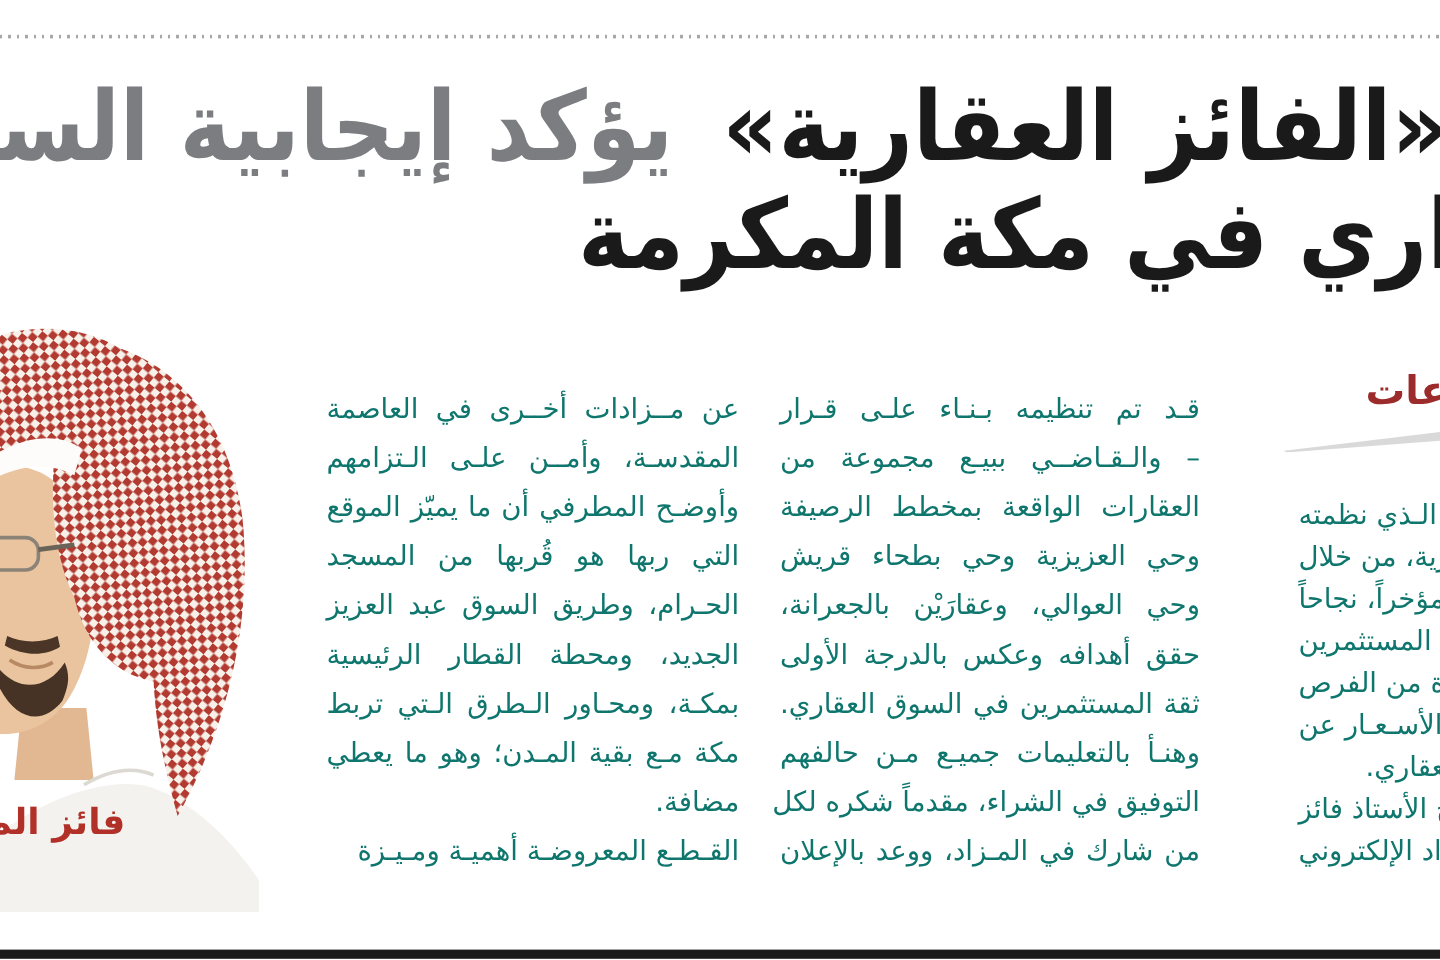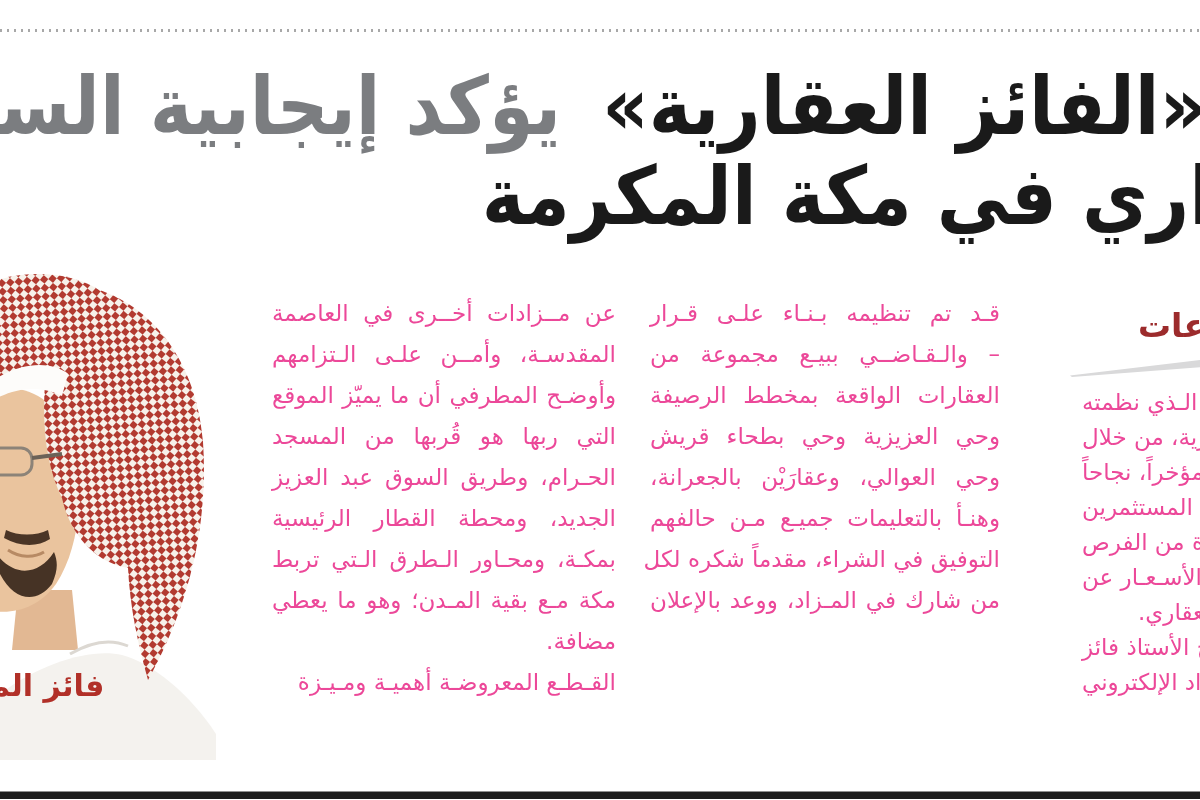--- a/index.html
+++ b/index.html
@@ -33,21 +33,21 @@
   
   .section-label{
     position:absolute;right:-6px;top:308px;direction:rtl;white-space:nowrap;
     font-weight:bold;font-size:33px;line-height:36px;color:#9c2b2c;
   }
   .swoosh{
     position:absolute;left:1070px;top:359px;width:130px;height:18px;background:#d9d9da;
     clip-path:polygon(0% 92%,100% 6%,100% 46%,1.5% 100%);
   }
   
-  .col{position:absolute;color:#ec4899;}
+  .col{position:absolute;color:#0f766e;margin-top:28px;}
   .colC{left:650px;top:293px;width:350px;}
   .colL{left:272px;top:293px;width:344px;}
   .colR{left:1082px;top:385px;width:420px;}
   .colC .ln,.colL .ln{
     height:41px;line-height:41px;font-size:23px;direction:rtl;
     text-align:justify;text-align-last:justify;overflow:visible;white-space:nowrap;
   }
   .colL .ln:last-child{text-align-last:right;}
   .colR .ln{
     height:35px;line-height:35px;font-size:23px;direction:rtl;
@@ -114,20 +114,22 @@
     <div class="ln">أوضح الأستاذ فائز</div>
     <div class="ln">أن المـزاد الإلكتروني</div>
   </div>
 
   <div class="col colC">
     <div class="ln">قـد تم تنظيمه بـنـاء علـى قـرار</div>
     <div class="ln">– والـقـاضــي ببيـع مجموعة من</div>
     <div class="ln">العقارات الواقعة بمخطط الرصيفة</div>
     <div class="ln">وحي العزيزية وحي بطحاء قريش</div>
     <div class="ln">وحي العوالي، وعقارَيْن بالجعرانة،</div>
+    <div class="ln">حقق أهدافه وعكس بالدرجة الأولى</div>
+    <div class="ln">ثقة المستثمرين في السوق العقاري.</div>
     <div class="ln">وهنـأ بالتعليمات جميـع مـن حالفهم</div>
     <div class="ln">التوفيق في الشراء، مقدماً شكره لكل</div>
     <div class="ln">من شارك في المـزاد، ووعد بالإعلان</div>
   </div>
 
   <div class="col colL">
     <div class="ln">عن مــزادات أخــرى في العاصمة</div>
     <div class="ln">المقدسـة، وأمــن علـى الـتزامهم</div>
     <div class="ln">وأوضـح المطرفي أن ما يميّز الموقع</div>
     <div class="ln">التي ربها هو قُربها من المسجد</div>

